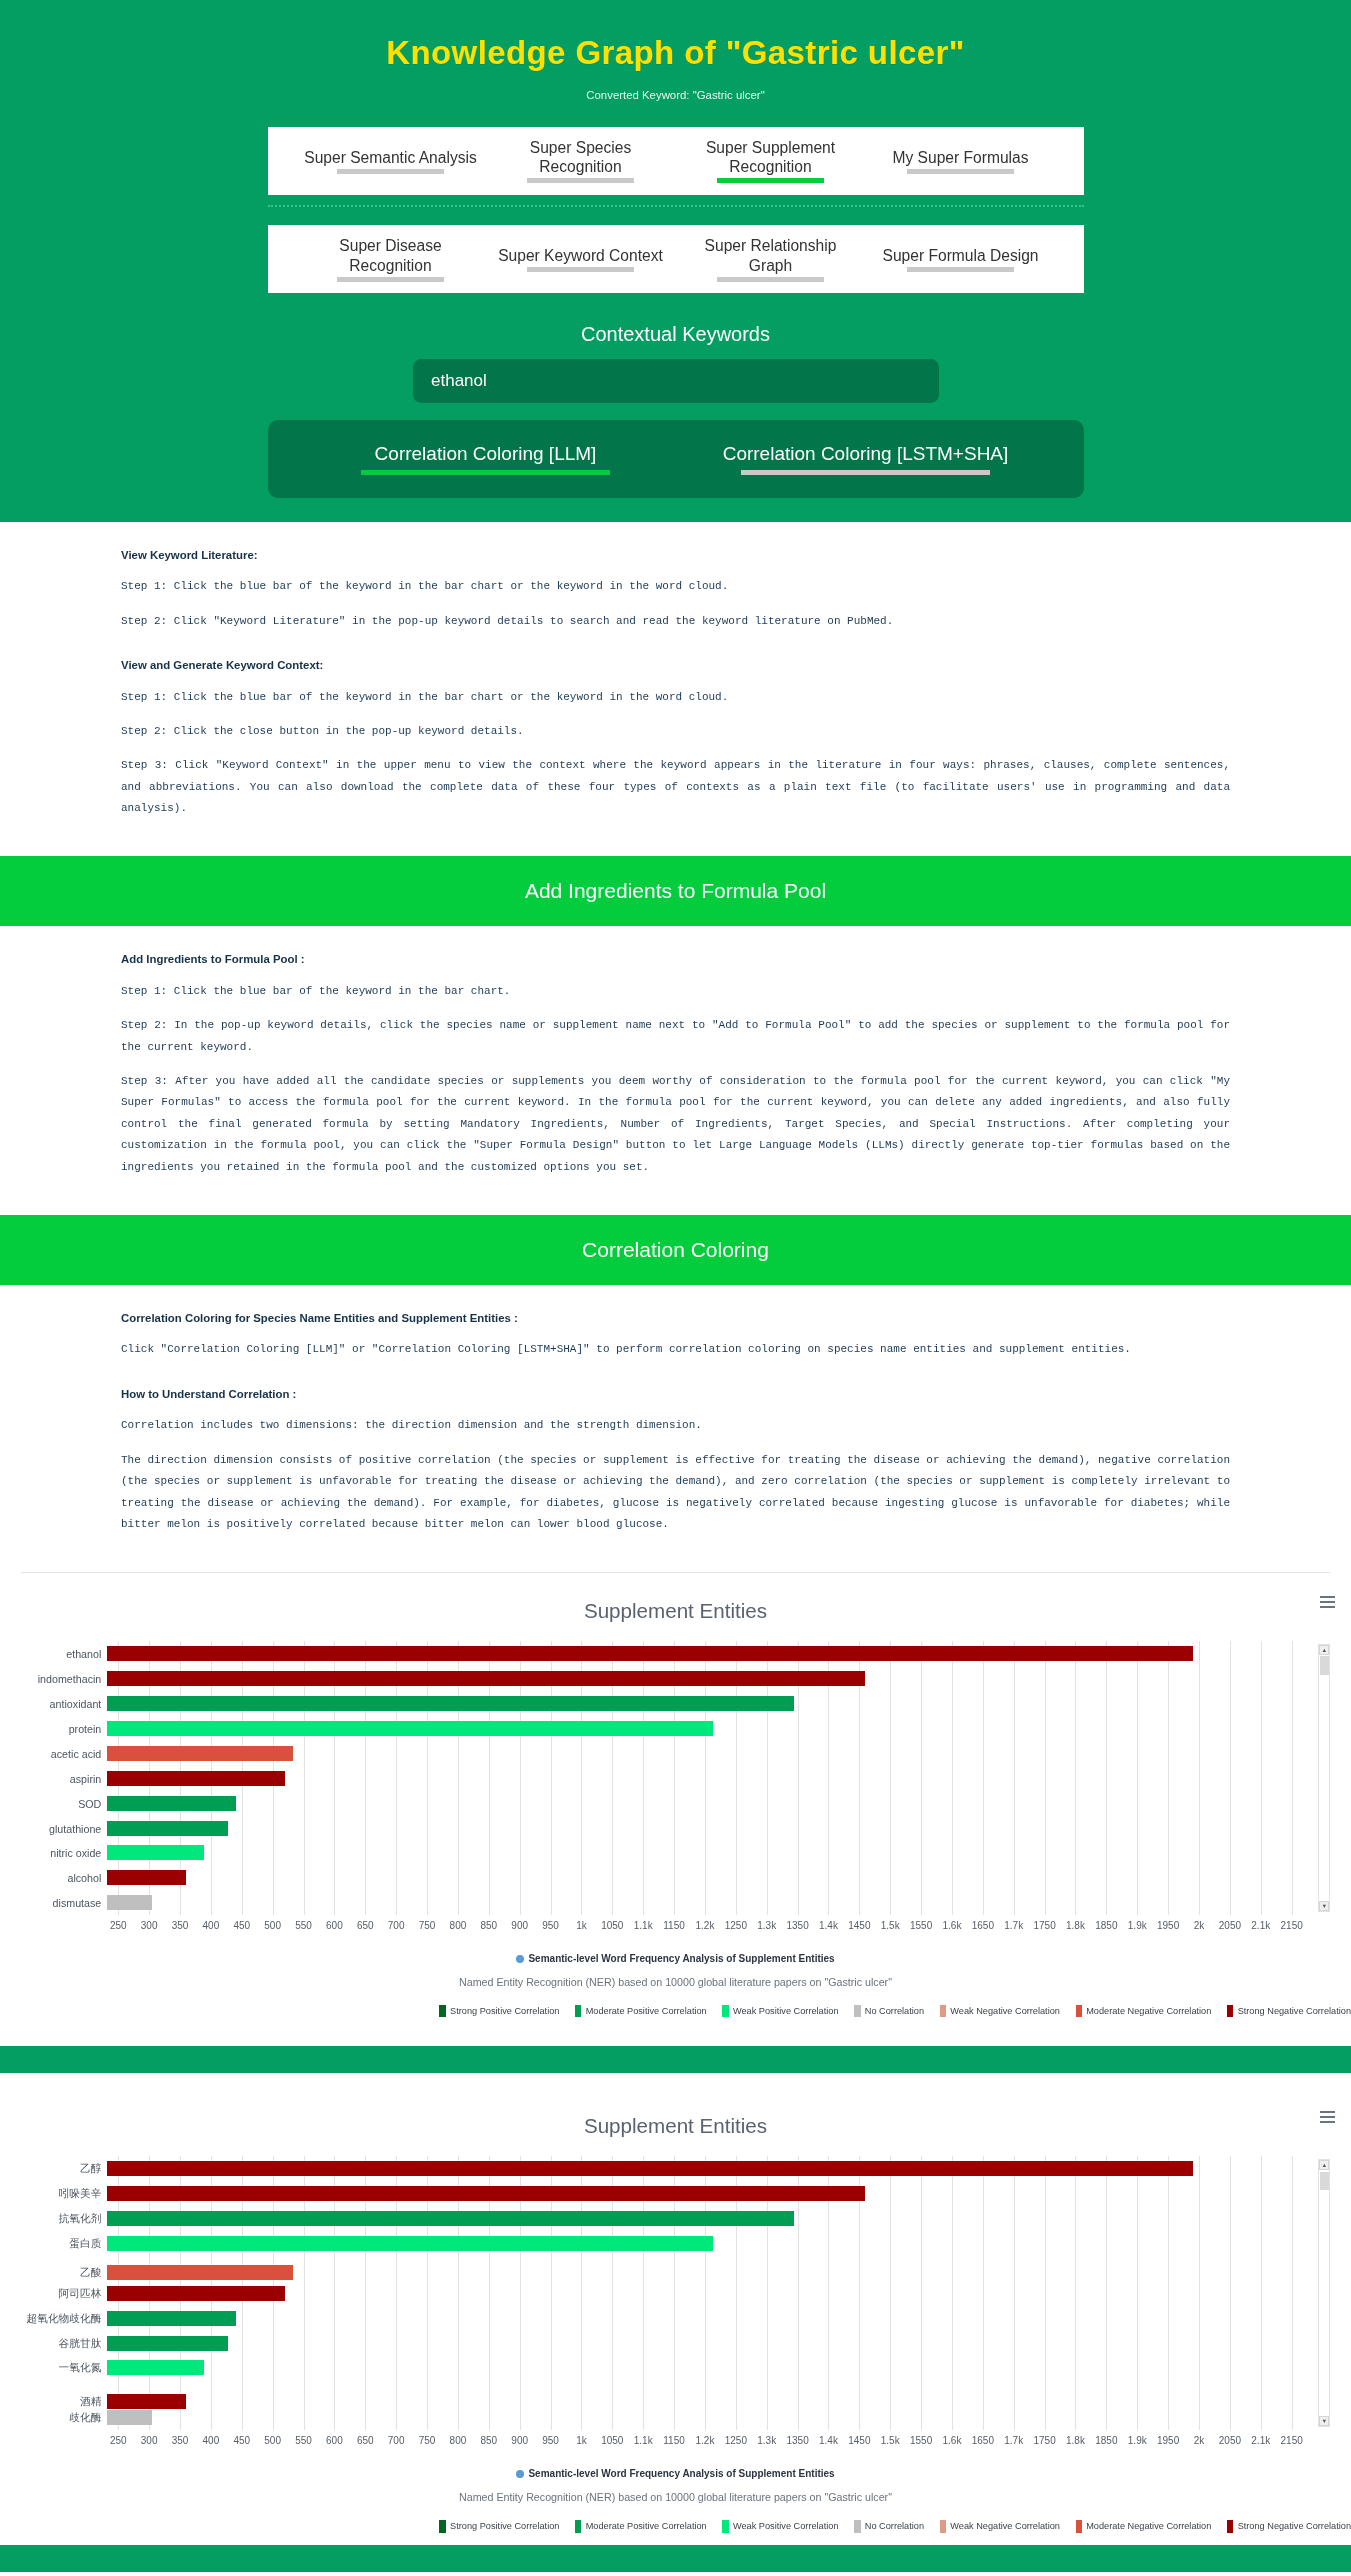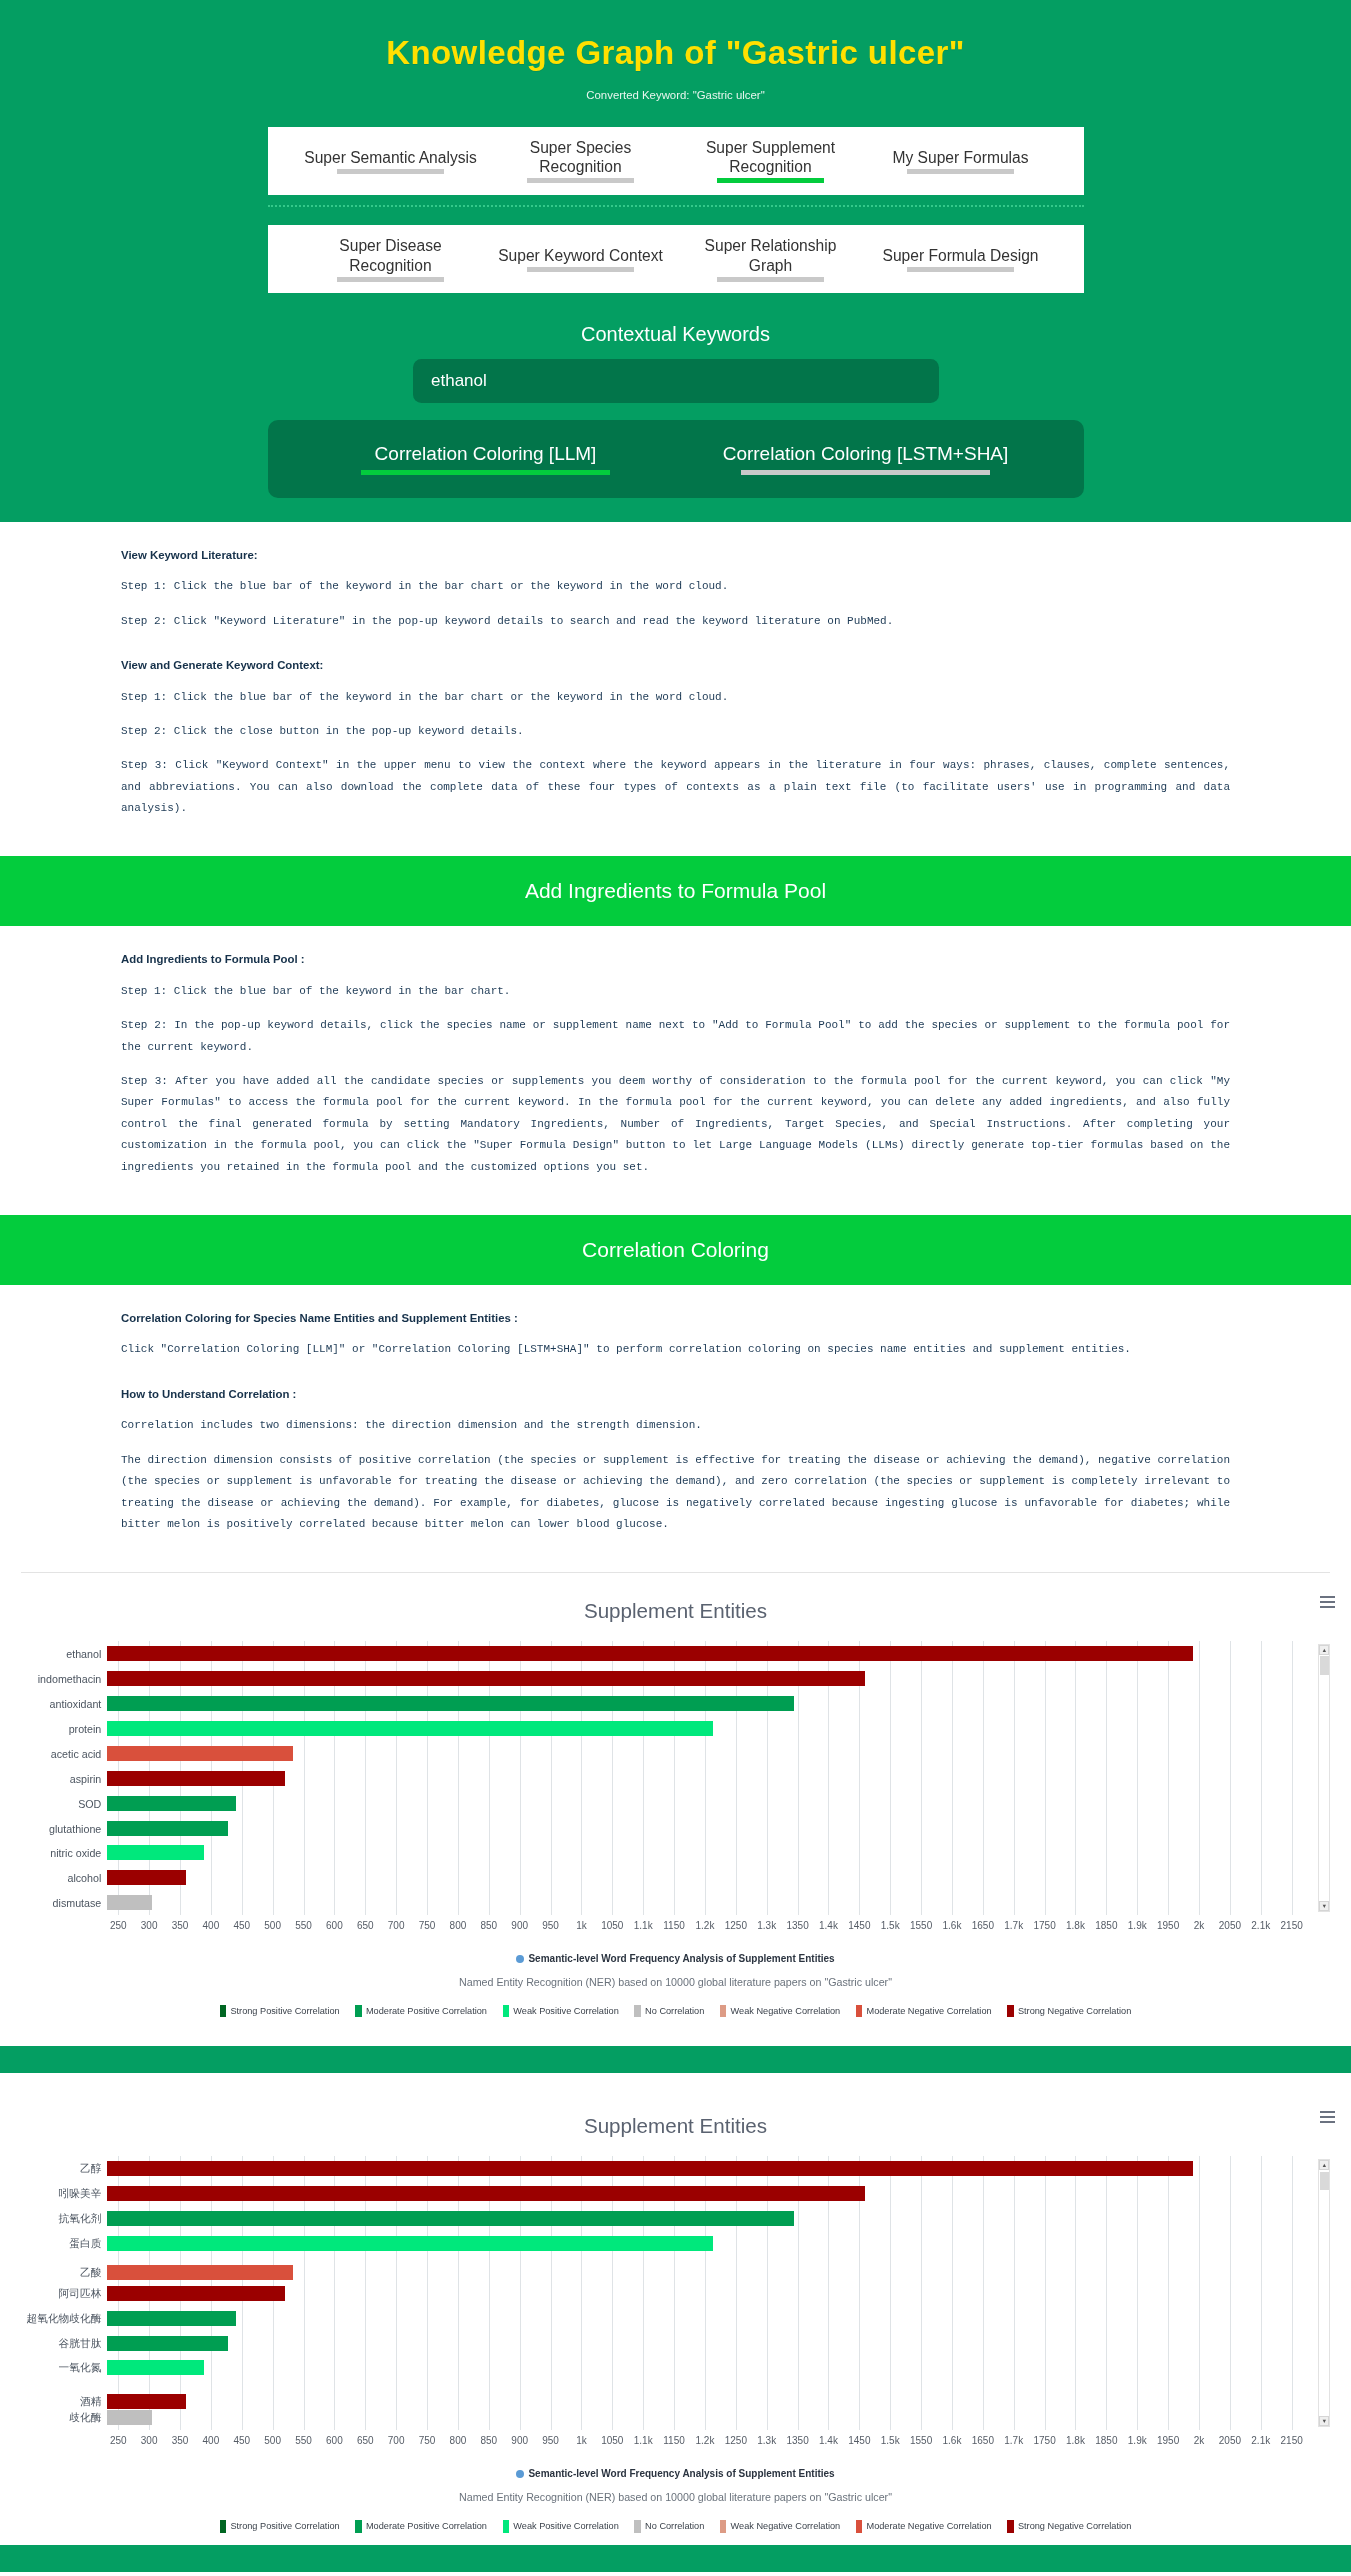--- a/index.html
+++ b/index.html
@@ -298,21 +298,21 @@
     vertical-align:-0.7px;
   }
   .chart-note{
     text-align:center;
     margin-top:11.4px;
     font-size:10.7px;
     color:#6a727c;
   }
   .corr-legend{
     display:flex;
-    justify-content:center;
+    justify-content:flex-end;
     align-items:center;
     gap:15.6px;
     margin-top:17px;
     flex-wrap:wrap;
   }
   .corr-legend .item{
     display:flex;
     align-items:center;
     gap:4.3px;
     font-size:9.2px;

